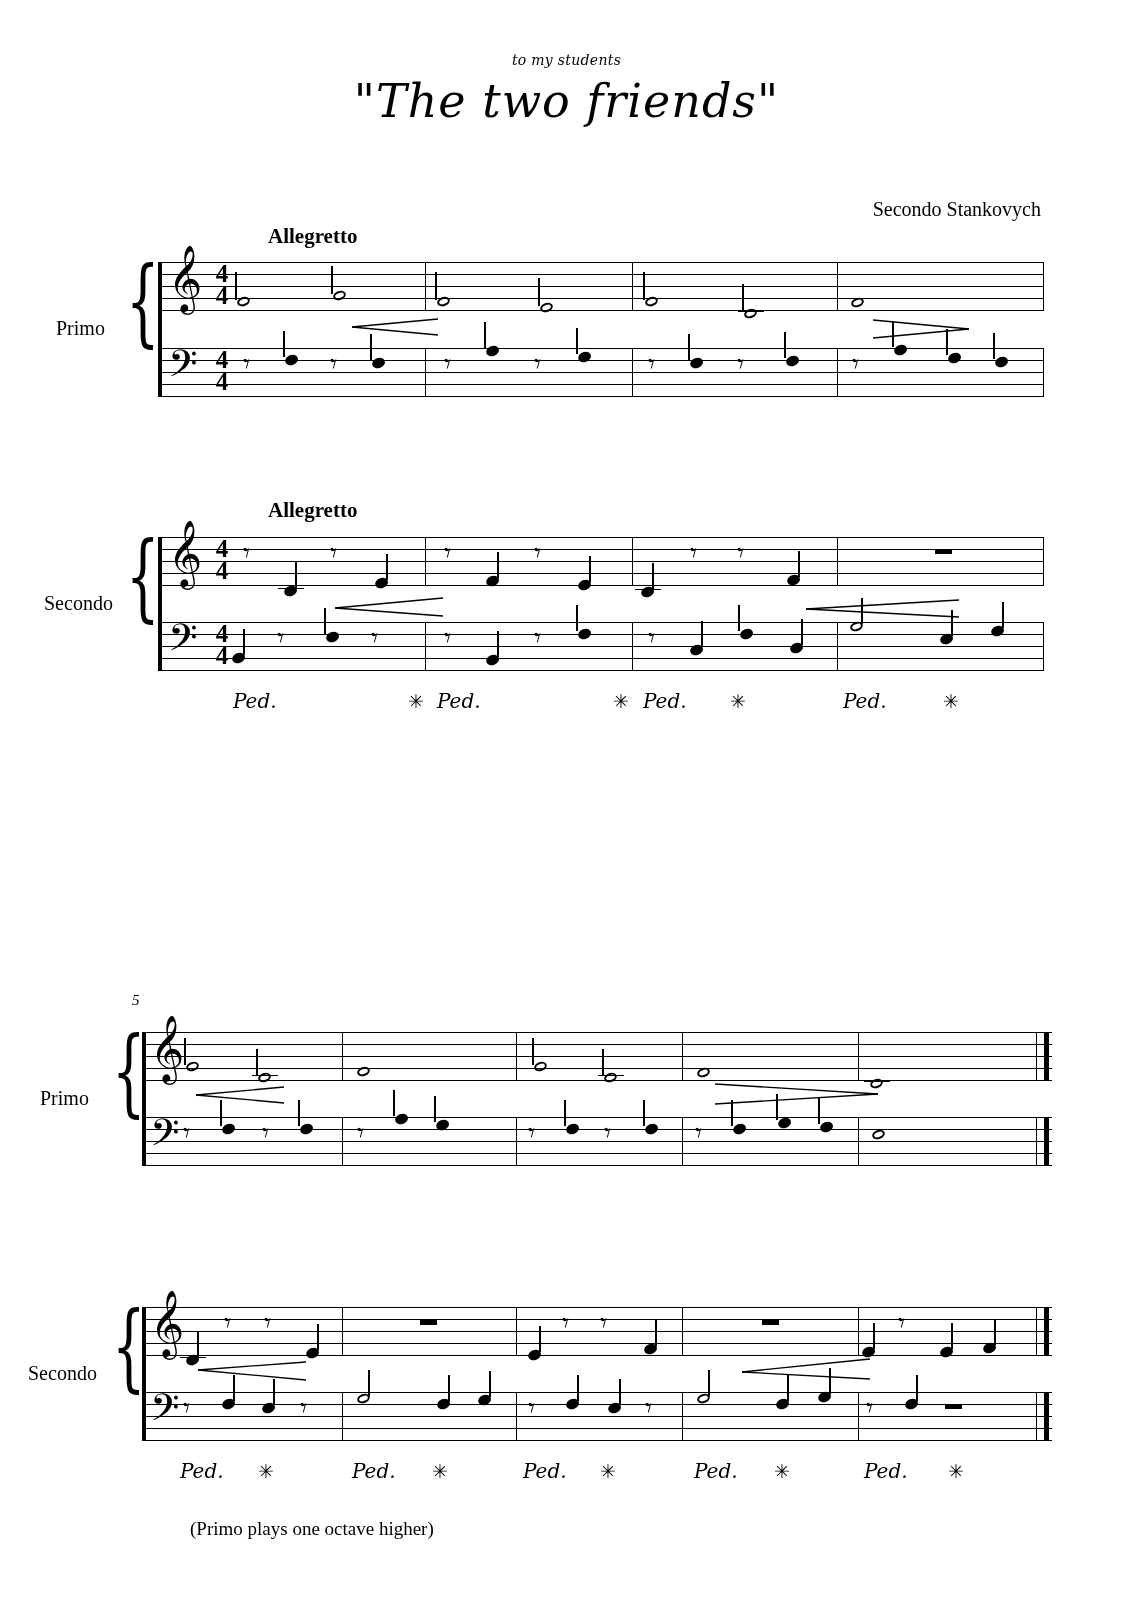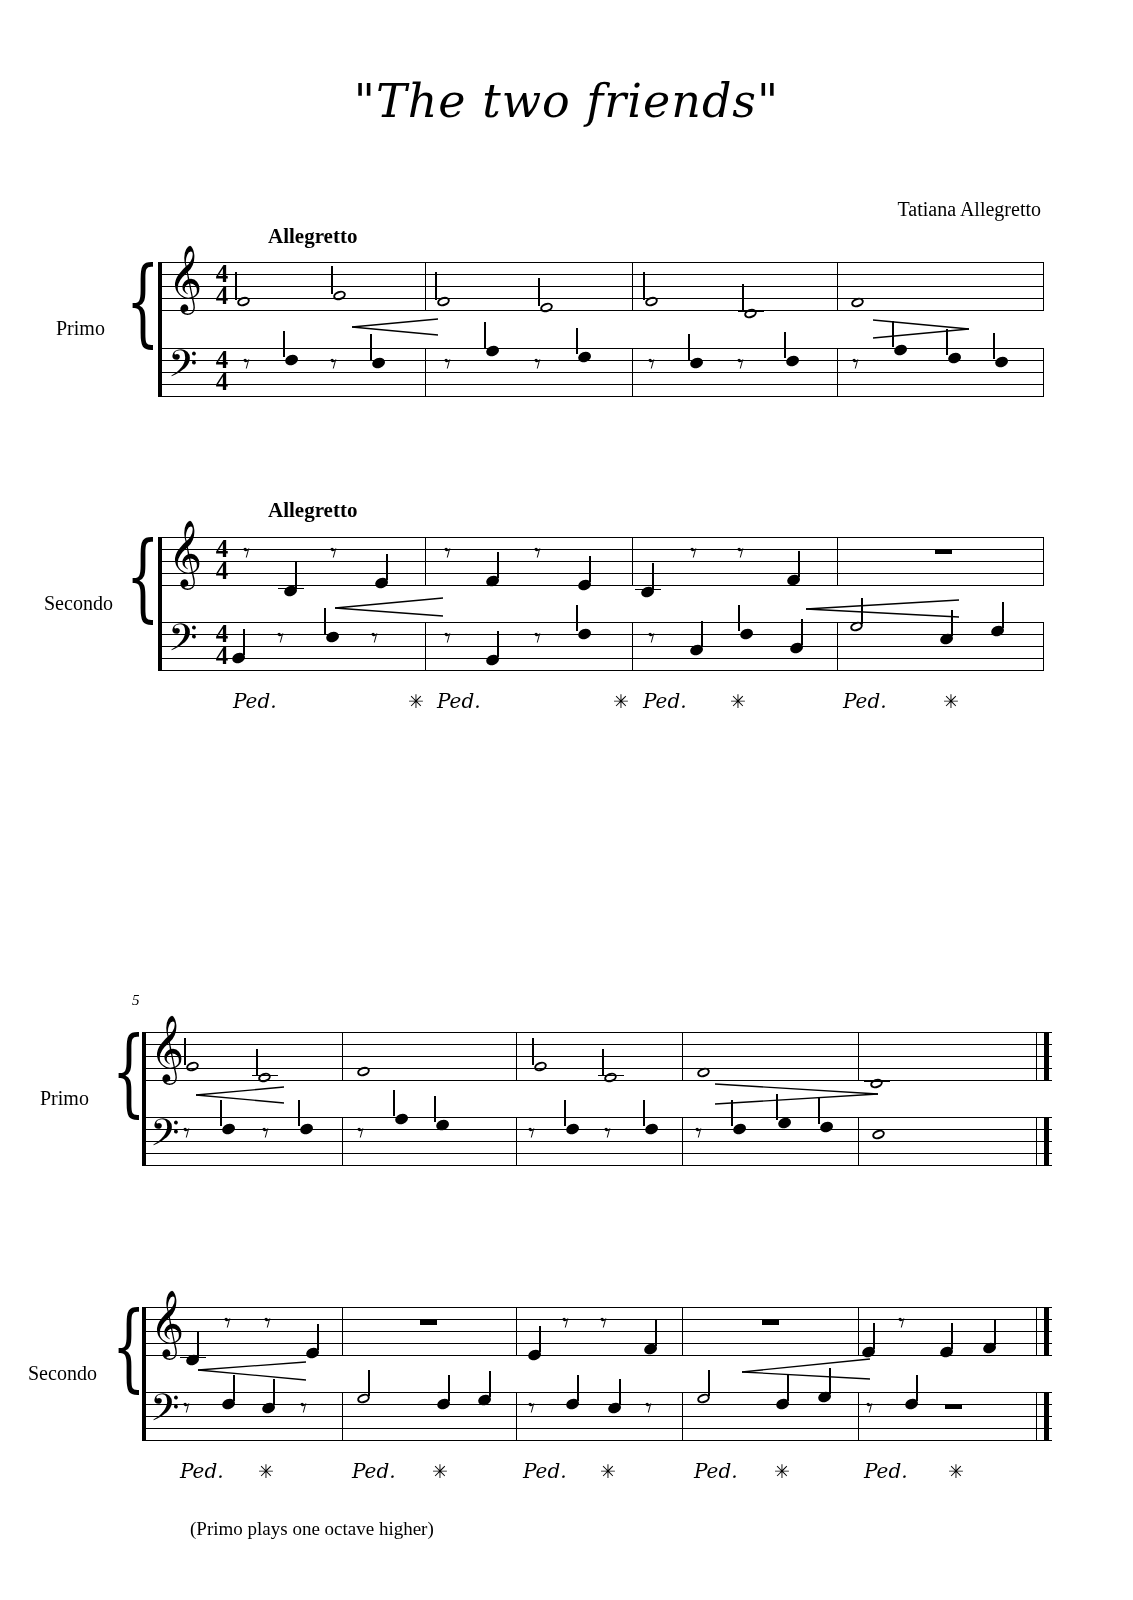--- a/index.html
+++ b/index.html
@@ -187,22 +187,23 @@
     line-height: 1;
     transform: scaleX(0.55);
     transform-origin: left center;
   }
 </style>
 </head>
 <body>
 
 <div class="page">
 
+  <div class="dedication">to my students</div>
   <div class="main-title">"The two friends"</div>
-  <div class="composer">Tatiana Allegretto</div>
+  <div class="composer">Secondo Stankovych</div>
 
   <div class="system" style="left:0;top:0;width:1133px;height:720px;">
 
     <div class="tempo" style="left:268px;top:224px;">Allegretto</div>
     <div class="tempo" style="left:268px;top:498px;">Allegretto</div>
 
     <div class="part-label" style="left:56px;top:317px;">Primo</div>
     <div class="part-label" style="left:44px;top:592px;">Secondo</div>
 
     <div class="brace" style="left:126px;top:253px;">{</div>

